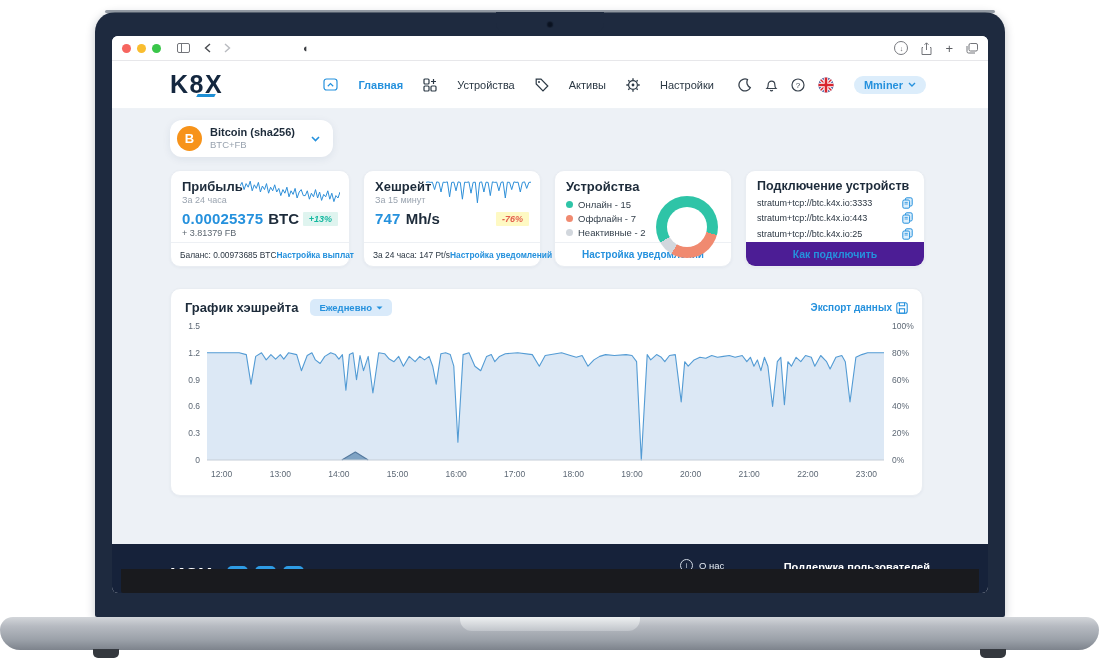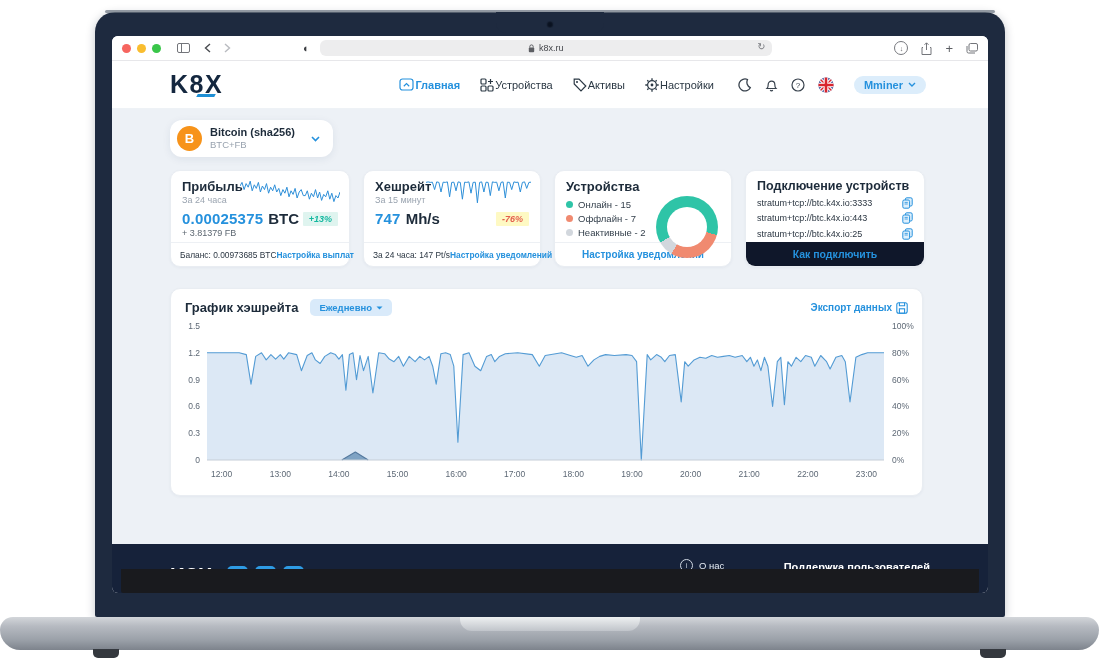--- a/index.html
+++ b/index.html
@@ -27,21 +27,21 @@
   .url-bar{width:452px;height:16px;margin-left:10px;background:#ededee;border-radius:6px;display:flex;align-items:center;justify-content:center;gap:4px;position:relative;font-size:9px;color:#44464b;}
   .url-bar .reload{position:absolute;right:6px;top:1px;font-size:10px;color:#7c7e83;}
   .chrome-right{margin-left:auto;display:flex;align-items:center;gap:13px;color:#5c5e63;}
   .dl-circle{width:12px;height:12px;border:1px solid #77797e;border-radius:50%;display:flex;align-items:center;justify-content:center;font-size:7px;line-height:1;color:#5c5e63;}
   .plus-ic{font-size:13px;line-height:1;color:#5c5e63;}
   
   .site-header{height:47px;display:flex;align-items:center;padding:0 62px 0 58px;background:#fff;border-bottom:1px solid #eef2f6;}
   .brand{position:relative;font-size:25px;font-weight:800;letter-spacing:1.5px;color:#14273f;line-height:1;}
   .brand::after{content:"";position:absolute;left:27px;bottom:0px;width:18px;height:3px;background:#1e8fd5;transform:skewX(-28deg);}
   .main-nav{margin-left:auto;display:flex;align-items:center;gap:20px;}
-  .nav-item{display:flex;align-items:center;gap:1px;font-size:11px;color:#2b3844;cursor:pointer;}
+  .nav-item{display:flex;align-items:center;gap:20px;font-size:11px;color:#2b3844;cursor:pointer;}
   .nav-item.active{color:#2591dd;font-weight:600;}
   .hdr-icons{margin-left:24px;display:flex;align-items:center;gap:13px;color:#38424d;}
   .user-pill{margin-left:20px;display:flex;align-items:center;gap:5px;background:#dcedfb;color:#2591dd;font-size:11px;font-weight:700;padding:3px 10px;border-radius:12px;cursor:pointer;}
   
   .main{height:424px;background:#edf1f6;padding:11px 0 0 58px;position:relative;}
   .coin-selector{display:inline-flex;align-items:center;gap:8px;background:#fff;border-radius:12px;padding:6px 13px 6px 7px;box-shadow:0 2px 8px rgba(30,50,90,.08);cursor:pointer;}
   .btc-circle{width:25px;height:25px;border-radius:50%;background:#f7931a;color:#fff;display:flex;align-items:center;justify-content:center;font-weight:800;font-size:13px;transform:rotate(0deg);}
   .coin-name{font-size:11px;font-weight:700;color:#1d2b3a;line-height:1.2;}
   .coin-sub{font-size:9.5px;color:#99a3af;line-height:1.2;}
   .coin-chev{color:#2591dd;margin-left:8px;display:flex;}
@@ -63,21 +63,21 @@
   .foot-text{color:#2b3642;}
   .link{color:#2591dd;font-weight:600;cursor:pointer;}
   .legend{margin-top:5px;display:flex;flex-direction:column;gap:3px;}
   .legend-row{display:flex;align-items:center;gap:5px;font-size:9.5px;color:#333f4b;text-align:center;}
   .dot{width:7px;height:7px;border-radius:50%;flex:none;}
   .donut{position:absolute;right:13px;top:25px;width:62px;height:62px;border-radius:50%;}
   .donut::after{content:"";position:absolute;inset:11px;background:#fff;border-radius:50%;}
   .conn-title{font-size:12.5px;font-weight:700;color:#1d2b3a;}
   .url-row{display:flex;align-items:center;justify-content:space-between;margin-top:3.5px;font-size:9px;color:#2b3642;}
   .copy-btn{display:flex;cursor:pointer;color:#2591dd;}
-  .conn-foot{height:24px;background:#0f172a;border-radius:0 0 9px 9px;display:flex;align-items:center;justify-content:center;font-size:10.5px;font-weight:700;color:#2591dd;cursor:pointer;}
+  .conn-foot{height:24px;background:#4c1d95;border-radius:0 0 9px 9px;display:flex;align-items:center;justify-content:center;font-size:10.5px;font-weight:700;color:#2591dd;cursor:pointer;}
   
   .chart-card{width:753px;height:208px;background:#fff;border:1px solid #e9edf2;border-radius:10px;box-shadow:0 1px 3px rgba(30,50,90,.05);margin-top:21px;box-sizing:border-box;}
   .chart-head{display:flex;align-items:center;gap:12px;padding:10px 14px 2px;}
   .chart-title{font-size:13px;font-weight:700;color:#1d2b3a;}
   .period-pill{display:flex;align-items:center;gap:4px;background:#d9eafa;color:#2591dd;font-size:9.5px;font-weight:600;padding:3px 9px;border-radius:5px;cursor:pointer;}
   .export{margin-left:auto;display:flex;align-items:center;gap:4px;color:#2591dd;font-size:10px;font-weight:600;cursor:pointer;}
   #hashrate-chart .tick{font-size:8.5px;fill:#5d6875;}
   
   .site-footer{height:62px;background:#16223a;display:flex;align-items:center;padding:0 58px;position:relative;color:#fff;}
   .brand.light{color:#fff;font-size:20px;}
@@ -117,28 +117,20 @@
         <svg class="ic" width="7" height="10" viewBox="0 0 7 10">
             <path d="M6 1L1.5 5L6 9" fill="none" stroke="currentColor" stroke-width="1.4"></path>
           </svg>
       </span>
       <span class="win-ic" style="margin-left:13px;color:#b9bbc0">
         <svg class="ic" width="7" height="10" viewBox="0 0 7 10">
             <path d="M1 1L5.5 5L1 9" fill="none" stroke="currentColor" stroke-width="1.4"></path>
           </svg>
       </span>
       <span class="win-ic" style="margin-left:72px;font-size:11px;color:#3c3e43">◐</span>
-      <div class="url-bar">
-        <svg class="ic" width="7" height="9" viewBox="0 0 7 9">
-            <rect x="0.8" y="3.6" width="5.4" height="4.6" rx="1" fill="#5c5e63"></rect>
-            <path d="M1.8 3.6V2.6a1.7 1.7 0 013.4 0v1" fill="none" stroke="#5c5e63"></path>
-          </svg>
-        <span>k8x.ru</span>
-        <span class="reload">↻</span>
-      </div>
       <div class="chrome-right">
         <span class="dl-circle">↓</span>
         <span class="win-ic">
           <svg class="ic" width="11" height="13" viewBox="0 0 11 13">
               <path d="M2 5.5H1v7h9v-7H9" fill="none" stroke="currentColor"></path>
               <line x1="5.5" y1="8" x2="5.5" y2="1" stroke="currentColor"></line>
               <path d="M3.5 2.8L5.5 0.8l2 2" fill="none" stroke="currentColor"></path>
             </svg>
         </span>
         <span class="plus-ic">+</span>

